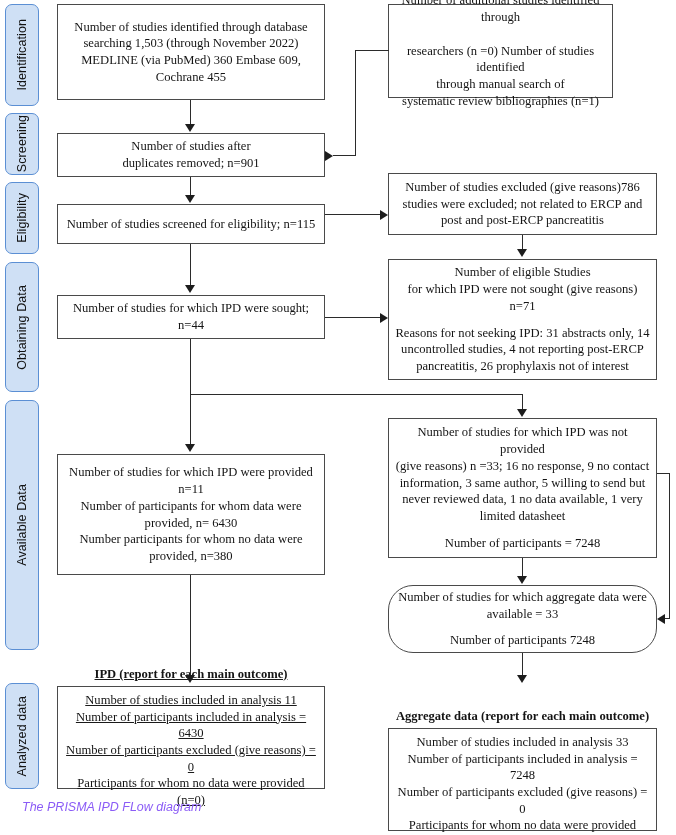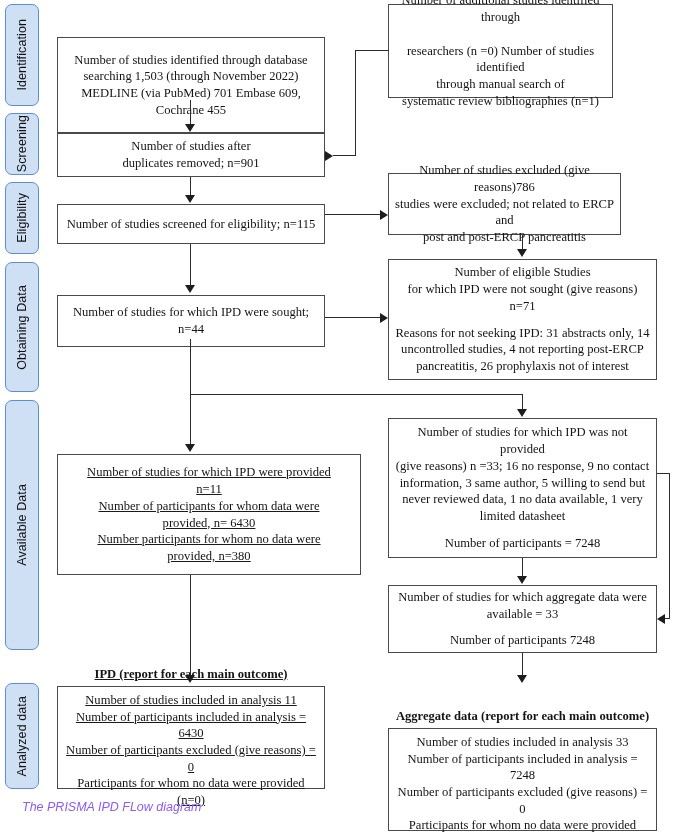--- a/index.html
+++ b/index.html
@@ -106,50 +106,50 @@
   </div>
 
   <div class="stage-tab" style="left:5px;top:400px;width:34px;height:250px;">
     <span class="vtxt">Available Data</span>
   </div>
 
   <div class="stage-tab" style="left:5px;top:683px;width:34px;height:106px;">
     <span class="vtxt">Analyzed data</span>
   </div>
 
-  <div class="fbox" style="left:57px;top:4px;width:268px;height:96px;margin-top:33px;">
+  <div class="fbox" style="left:57px;top:4px;width:268px;height:96px;">
     <div class="btxt">
       <span>Number of studies identified through database</span><br>
       <span>searching 1,503 (through November 2022)</span><br>
-      <span>MEDLINE (via PubMed) 701 Embase 609,</span><br>
+      <span>MEDLINE (via PubMed) 360 Embase 609,</span><br>
       <span>Cochrane 455</span>
     </div>
   </div>
 
   <div class="fbox" style="left:57px;top:133px;width:268px;height:44px;">
     <div class="btxt">
       <span>Number of studies after</span><br>
       <span>duplicates removed; n=901</span>
     </div>
   </div>
 
   <div class="fbox" style="left:57px;top:204px;width:268px;height:40px;">
     <div class="btxt">
       <span>Number of studies screened for eligibility; n=115</span>
     </div>
   </div>
 
-  <div class="fbox" style="left:57px;top:295px;width:268px;height:52px;">
+  <div class="fbox" style="left:57px;top:295px;width:268px;height:44px;">
     <div class="btxt">
       <span>Number of studies for which IPD were sought;</span><br>
       <span>n=44</span>
     </div>
   </div>
 
-  <div class="fbox" style="left:57px;top:454px;width:304px;height:121px;text-decoration:underline;">
+  <div class="fbox" style="left:57px;top:454px;width:268px;height:121px;">
     <div class="btxt">
       <span>Number of studies for which IPD were provided</span><br>
       <span>n=11</span><br>
       <span>Number of participants for whom data were</span><br>
       <span>provided, n= 6430</span><br>
       <span>Number participants for whom no data were</span><br>
       <span>provided, n=380</span>
     </div>
   </div>
 
@@ -166,21 +166,21 @@
   <div class="fbox" style="left:388px;top:4px;width:225px;height:94px;">
     <div class="btxt">
       <span>Number of additional studies identified through</span><br>
       <br>
       <span>researchers (n =0) Number of studies identified</span><br>
       <span>through manual search of</span><br>
       <span>systematic review bibliographies (n=1)</span>
     </div>
   </div>
 
-  <div class="fbox" style="left:388px;top:173px;width:233px;height:62px;">
+  <div class="fbox" style="left:388px;top:173px;width:269px;height:62px;">
     <div class="btxt">
       <span>Number of studies excluded (give reasons)786</span><br>
       <span>studies were excluded; not related to ERCP and</span><br>
       <span>post and post-ERCP pancreatitis</span>
     </div>
   </div>
 
   <div class="fbox" style="left:388px;top:259px;width:269px;height:121px;">
     <div class="btxt">
       <span>Number of eligible Studies</span><br>
@@ -197,21 +197,21 @@
       <span>Number of studies for which IPD was not provided</span><br>
       <span>(give reasons) n =33; 16 no response, 9 no contact</span><br>
       <span>information, 3 same author, 5 willing to send but</span><br>
       <span>never reviewed data, 1 no data available, 1 very</span><br>
       <span>limited datasheet</span>
       <span class="gap"></span>
       <span>Number of participants = 7248</span>
     </div>
   </div>
 
-  <div class="fbox" style="left:388px;top:585px;width:269px;height:68px;">
+  <div class="fbox" style="left:388px;top:585px;width:269px;height:68px;border-radius:25px;">
     <div class="btxt">
       <span>Number of studies for which aggregate data were</span><br>
       <span>available = 33</span>
       <span class="gap"></span>
       <span>Number of participants 7248</span>
     </div>
   </div>
 
   <div class="fbox" style="left:388px;top:686px;width:269px;height:103px;margin-top:42px;">
     <div class="btxt tightish">

